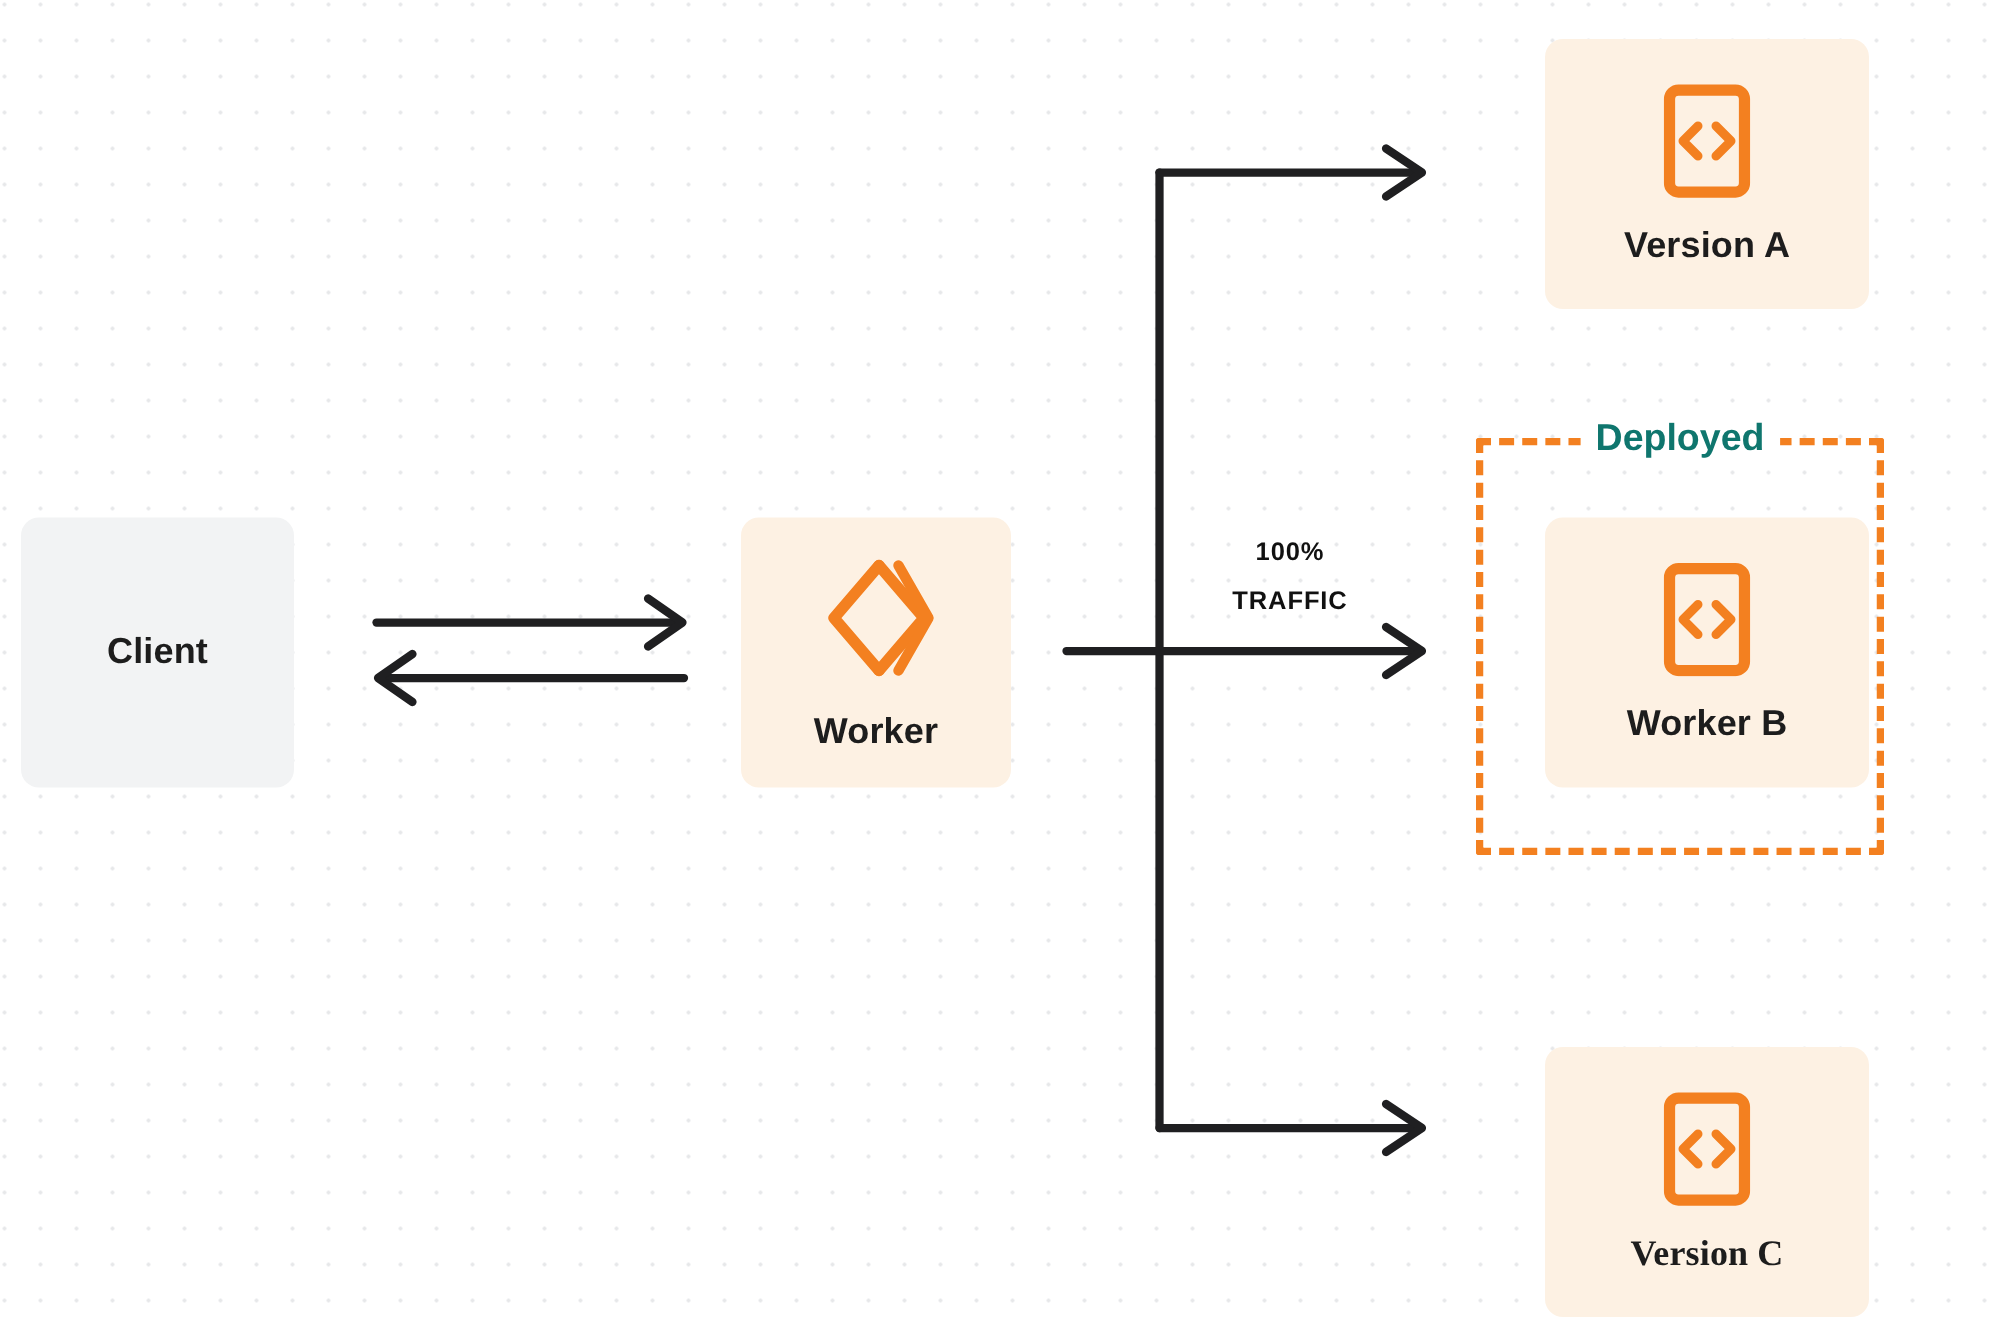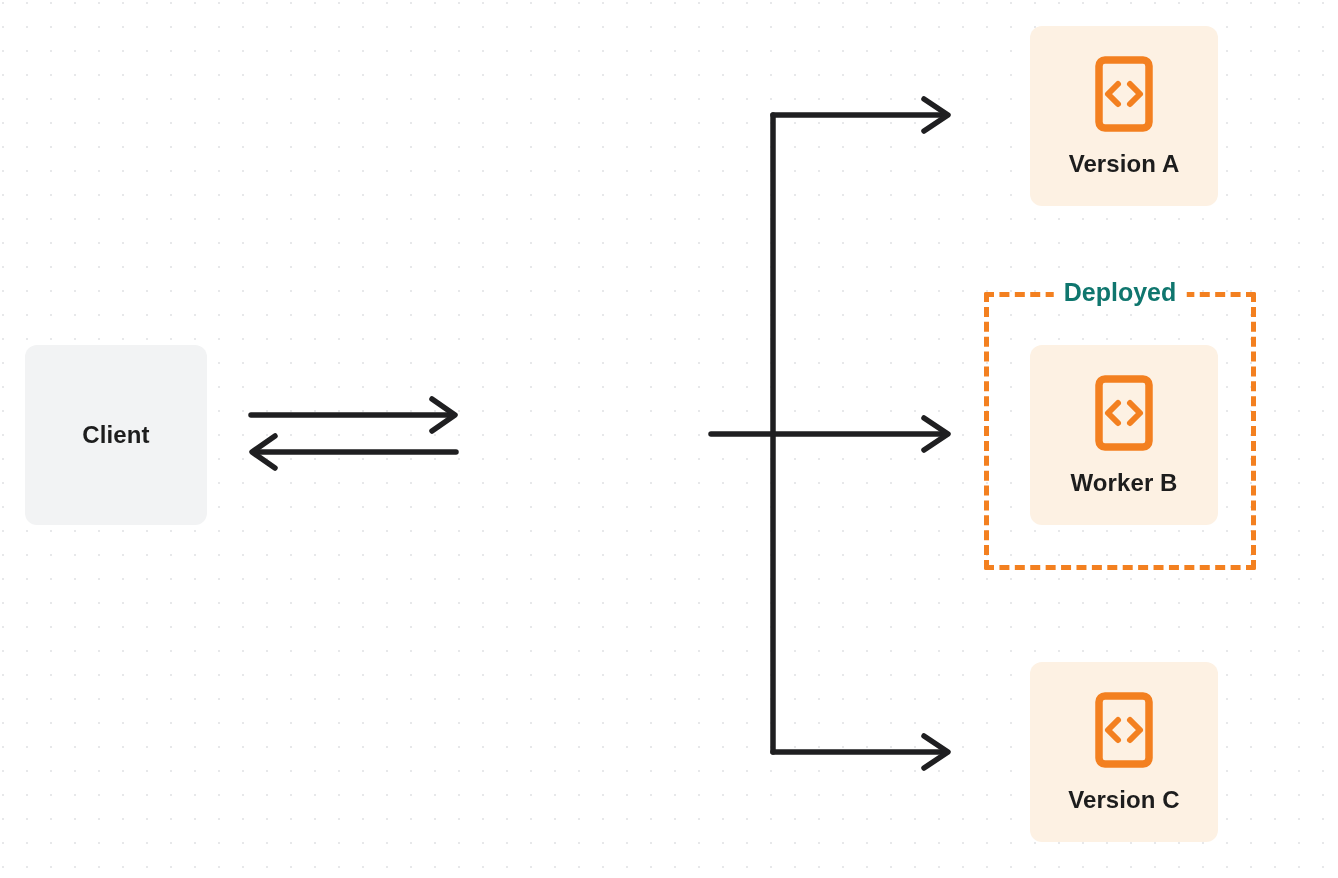--- a/index.html
+++ b/index.html
@@ -40,48 +40,48 @@
     font-size: 24px;
     font-weight: bold;
     color: #1d1d1d;
     letter-spacing: 0.1px;
     line-height: 1;
     white-space: nowrap;
   }
 
   
   #client-node {
-    left: 25px;
+    left: 14px;
     top: 345px;
     width: 182px;
     height: 180px;
     background-color: #f2f3f4;
     justify-content: center;
   }
 
   
   #worker-node {
     left: 494px;
     top: 345px;
     width: 180px;
     height: 180px;
     background-color: #fdf1e3;
   }
   #worker-node .node-label { margin-top: 22px; }
 
   
   .version-node {
-    width: 188px;
+    width: 216px;
     height: 180px;
     background-color: #fdf1e3;
     left: 1030px;
   }
   #version-a-node { top: 26px; }
   #version-b-node { top: 345px; }
-  #version-c-node { top: 662px; }
+  #version-c-node { top: 698px; font-family: Liberation Serif, serif; }
   .version-node .node-label { margin-top: 20px; }
 
   .icon-wrap {
     display: flex;
     align-items: center;
     justify-content: center;
     line-height: 0;
   }
 
   
@@ -166,25 +166,43 @@
         <polyline points="924,418 948,434 924,450"></polyline>
       </g>
 
       <g>
         <line x1="773" y1="752" x2="944" y2="752"></line>
         <polyline points="924,736 948,752 924,768"></polyline>
       </g>
     </g>
   </svg>
 
+  <div id="traffic-label">
+    <div>100%</div>
+    <div>TRAFFIC</div>
+  </div>
 
   <div id="client-node" class="node">
     <span class="node-label">Client</span>
   </div>
 
+  <div id="worker-node" class="node">
+    <span class="icon-wrap">
+      <svg width="78" height="84" viewBox="0 0 78 84" aria-hidden="true">
+        <g fill="none" stroke="#f38020" stroke-width="7.5" stroke-linecap="round" stroke-linejoin="round">
+
+          <polyline points="41,7 11,42 41,77"></polyline>
+
+          <polyline points="41,7 71,42 41,77"></polyline>
+          <polyline points="54,7 74,42 54,77" stroke-width="7"></polyline>
+        </g>
+      </svg>
+    </span>
+    <span class="node-label">Worker</span>
+  </div>
 
   <div id="deployed-group">
     <span id="deployed-label">Deployed</span>
   </div>
 
   <div id="version-a-node" class="node version-node">
     <span class="icon-wrap">
       <svg width="58" height="76" viewBox="0 0 58 76" aria-hidden="true">
         <rect x="4" y="4" width="50" height="68" rx="6" ry="6" fill="none" stroke="#f38020" stroke-width="7.5"></rect>
         <g fill="none" stroke="#f38020" stroke-width="6" stroke-linecap="round" stroke-linejoin="round">

